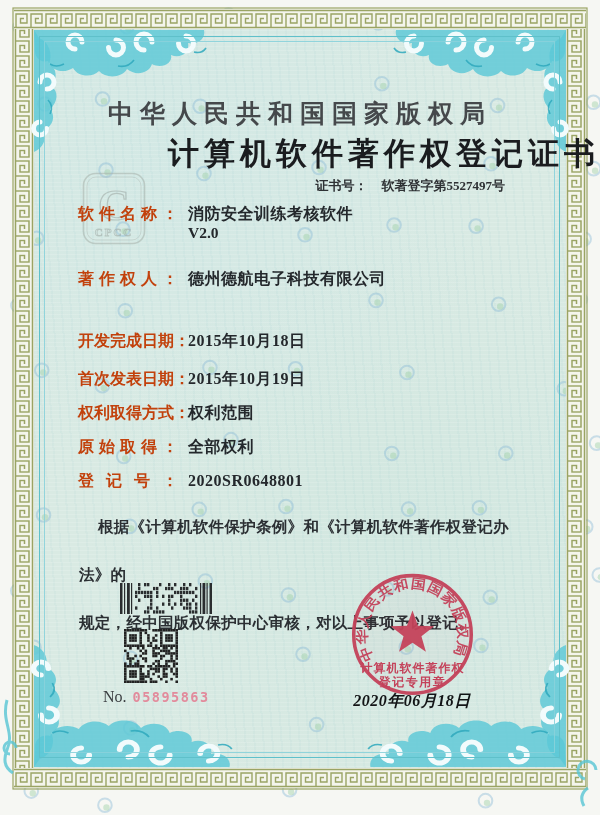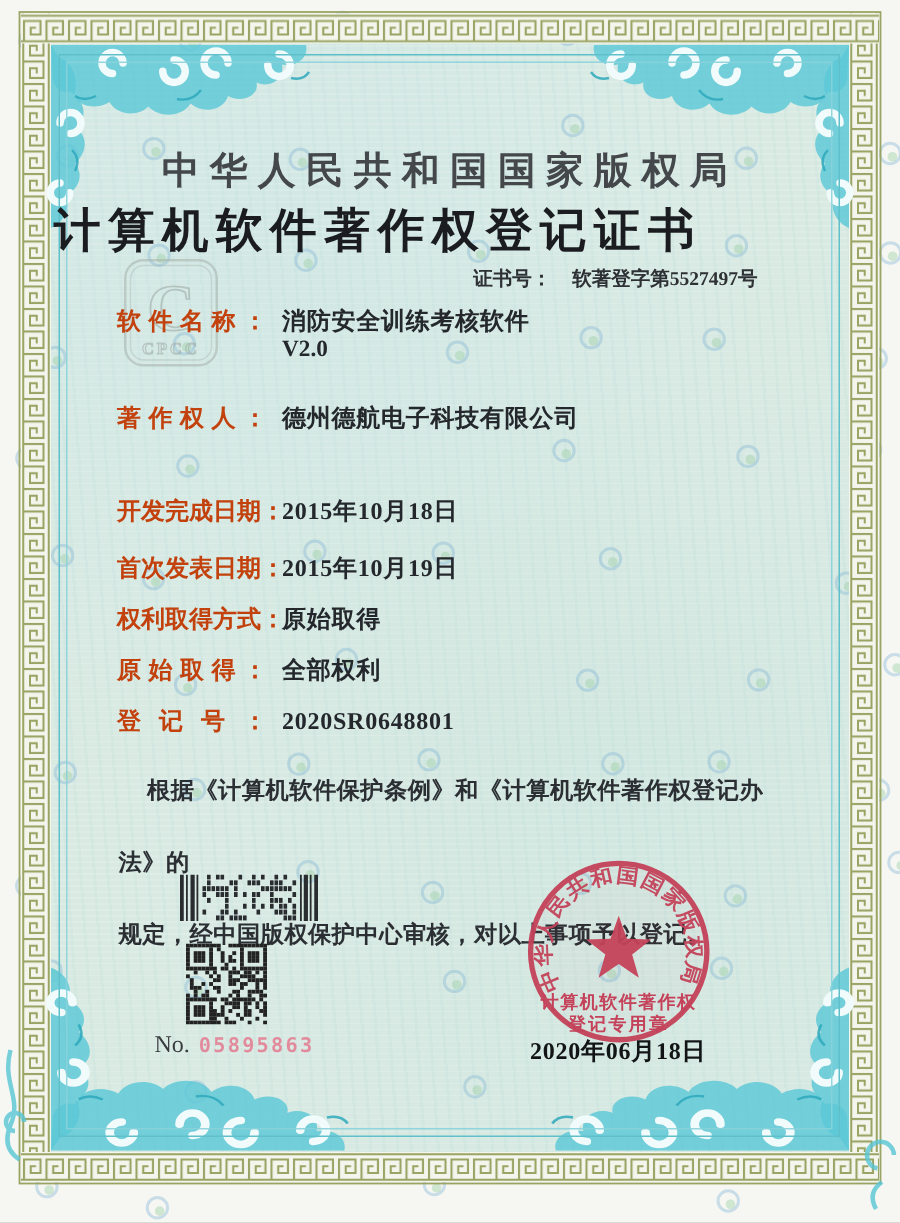--- a/index.html
+++ b/index.html
@@ -20,22 +20,22 @@
       radial-gradient(circle at 70% 70%, rgba(186,222,214,.25), rgba(0,0,0,0) 50%),
       #d9eae3;
   }
   
   .dline{position:absolute;pointer-events:none;}
   .dline.a{left:39px;top:36px;width:519px;height:720px;border:1.6px solid #5fc0ca;}
   .dline.b{left:44px;top:41px;width:509px;height:710px;border:1.2px solid #8ad2da;opacity:.9;}
   
   .authority{left:0;right:0;top:97px;text-align:center;font-size:25px;font-weight:600;
     letter-spacing:7px;color:#45484b;}
-  .cert-title{left:0;right:0;top:133px;text-align:left;font-size:31px;font-weight:800;
-    letter-spacing:5px;color:#1a1c1f;padding-left:36px;}
+  .cert-title{left:0;right:0;top:133px;text-align:right;font-size:31px;font-weight:800;
+    letter-spacing:5px;color:#1a1c1f;}
   .certno{top:177px;left:0;width:505px;text-align:right;font-size:13px;font-weight:700;color:#2e3134;}
   .certno .val{margin-left:14px;}
   
   .frow{position:absolute;left:78px;width:470px;font-size:16px;white-space:nowrap;}
   .flabel{display:inline-block;width:100px;text-align:justify;text-align-last:justify;
     font-weight:700;color:#c2410c;}
   .fvalue{margin-left:10px;font-weight:700;color:#24282c;letter-spacing:.5px;font-family:Liberation Serif, serif;}
   .v2{left:188px;top:224px;font-size:15.5px;font-weight:700;color:#24282c;}
   .r1{top:204px}.r2{top:269px}.r3{top:331px}.r4{top:369px}.r5{top:403px}.r6{top:437px}.r7{top:471px}
   
@@ -44,21 +44,21 @@
   .statement .l1{display:block;text-indent:19px;}
   .statement .l2{display:block;}
   
   #barcode{position:absolute;left:120px;top:583px;width:92px;height:31px;}
   #qr{position:absolute;left:124px;top:629px;width:54px;height:54px;}
   .serial{left:103px;top:688px;font-size:16px;white-space:nowrap;}
   .serial .pre{color:#3a3d40;font-weight:400;}
   .serial .num{font-family:"DejaVu Sans Mono",monospace;font-size:13.5px;font-weight:700;
     color:#e28b9c;letter-spacing:1.5px;margin-left:6px;}
   .issue-date{left:350px;top:691px;width:124px;text-align:center;font-size:16px;font-weight:700;
-    color:#121416;letter-spacing:.5px;}
+    color:#121416;letter-spacing:.5px;font-style:italic;}
   #seal{position:absolute;left:348px;top:572px;width:130px;height:130px;overflow:visible;}
   #emboss{position:absolute;left:82px;top:172px;width:68px;height:78px;}
 </style>
 </head>
 <body>
 
 <div class="page">
 
   <div class="inner-bg"></div>
 
@@ -271,21 +271,21 @@
   <div class="frow r2">
     <span class="flabel">著作权人：</span><span class="fvalue">德州德航电子科技有限公司</span>
   </div>
   <div class="frow r3">
     <span class="flabel">开发完成日期：</span><span class="fvalue">2015年10月18日</span>
   </div>
   <div class="frow r4">
     <span class="flabel">首次发表日期：</span><span class="fvalue">2015年10月19日</span>
   </div>
   <div class="frow r5">
-    <span class="flabel">权利取得方式：</span><span class="fvalue">原始取得</span>
+    <span class="flabel">权利取得方式：</span><span class="fvalue">权利范围</span>
   </div>
   <div class="frow r6">
     <span class="flabel">原始取得：</span><span class="fvalue">全部权利</span>
   </div>
   <div class="frow r7">
     <span class="flabel">登记号：</span><span class="fvalue">2020SR0648801</span>
   </div>
 
   <div class="abs statement">
     <span class="l1">根据《计算机软件保护条例》和《计算机软件著作权登记办法》的</span>

